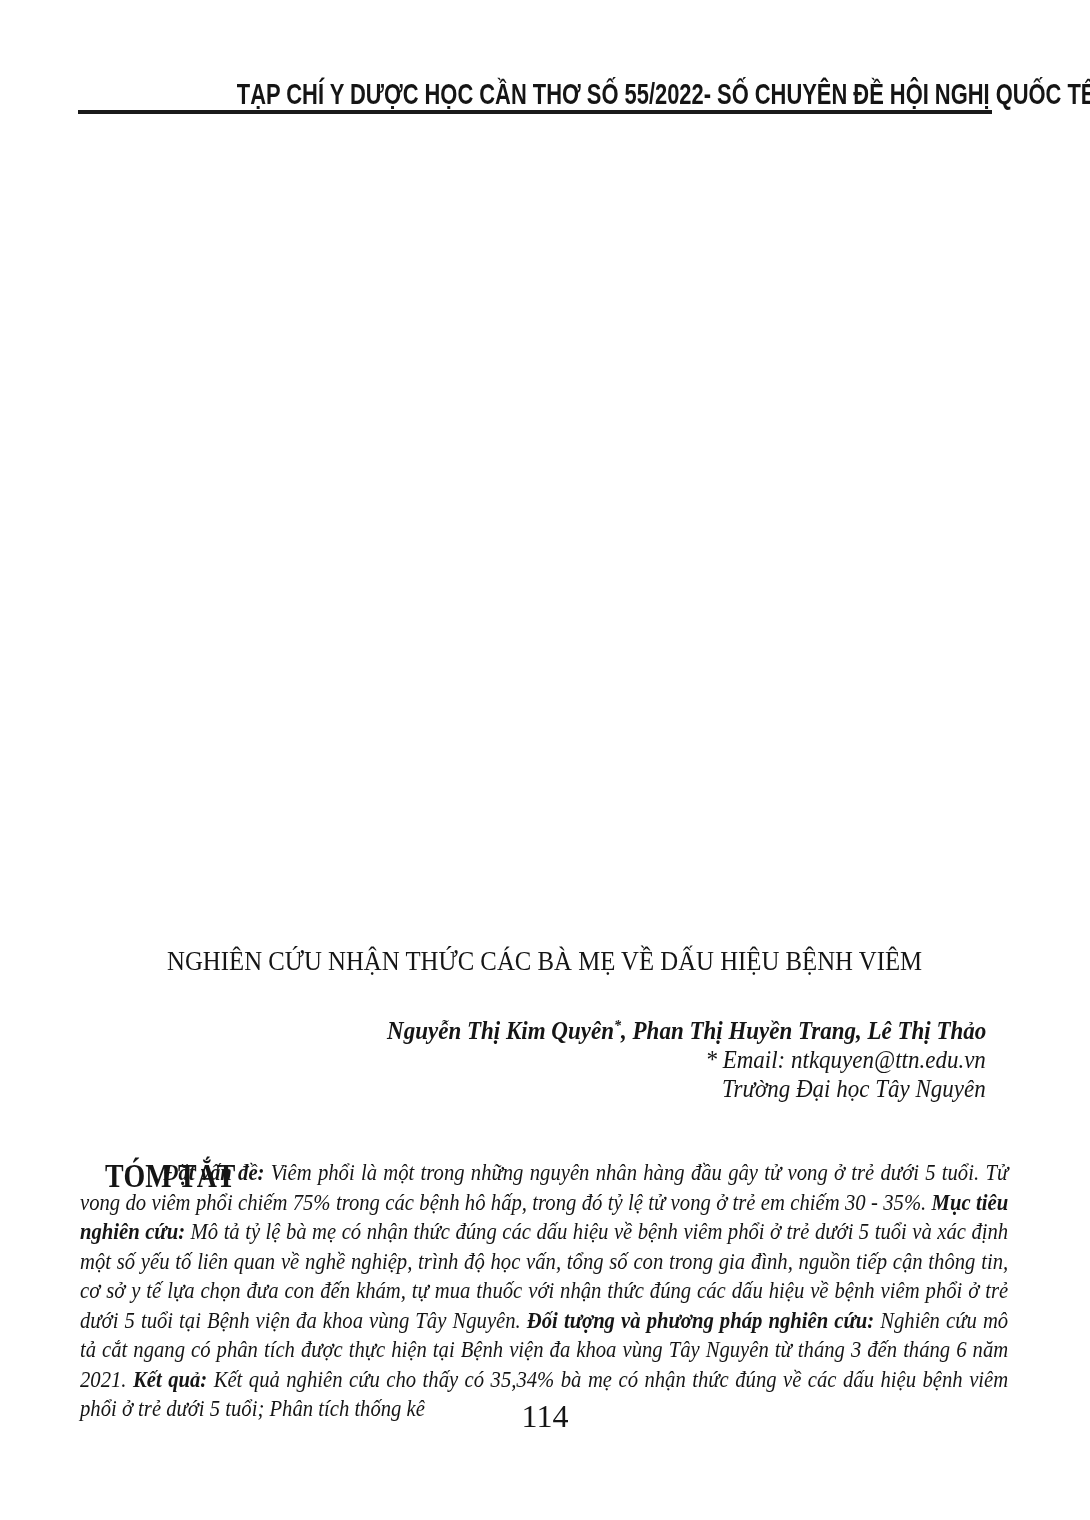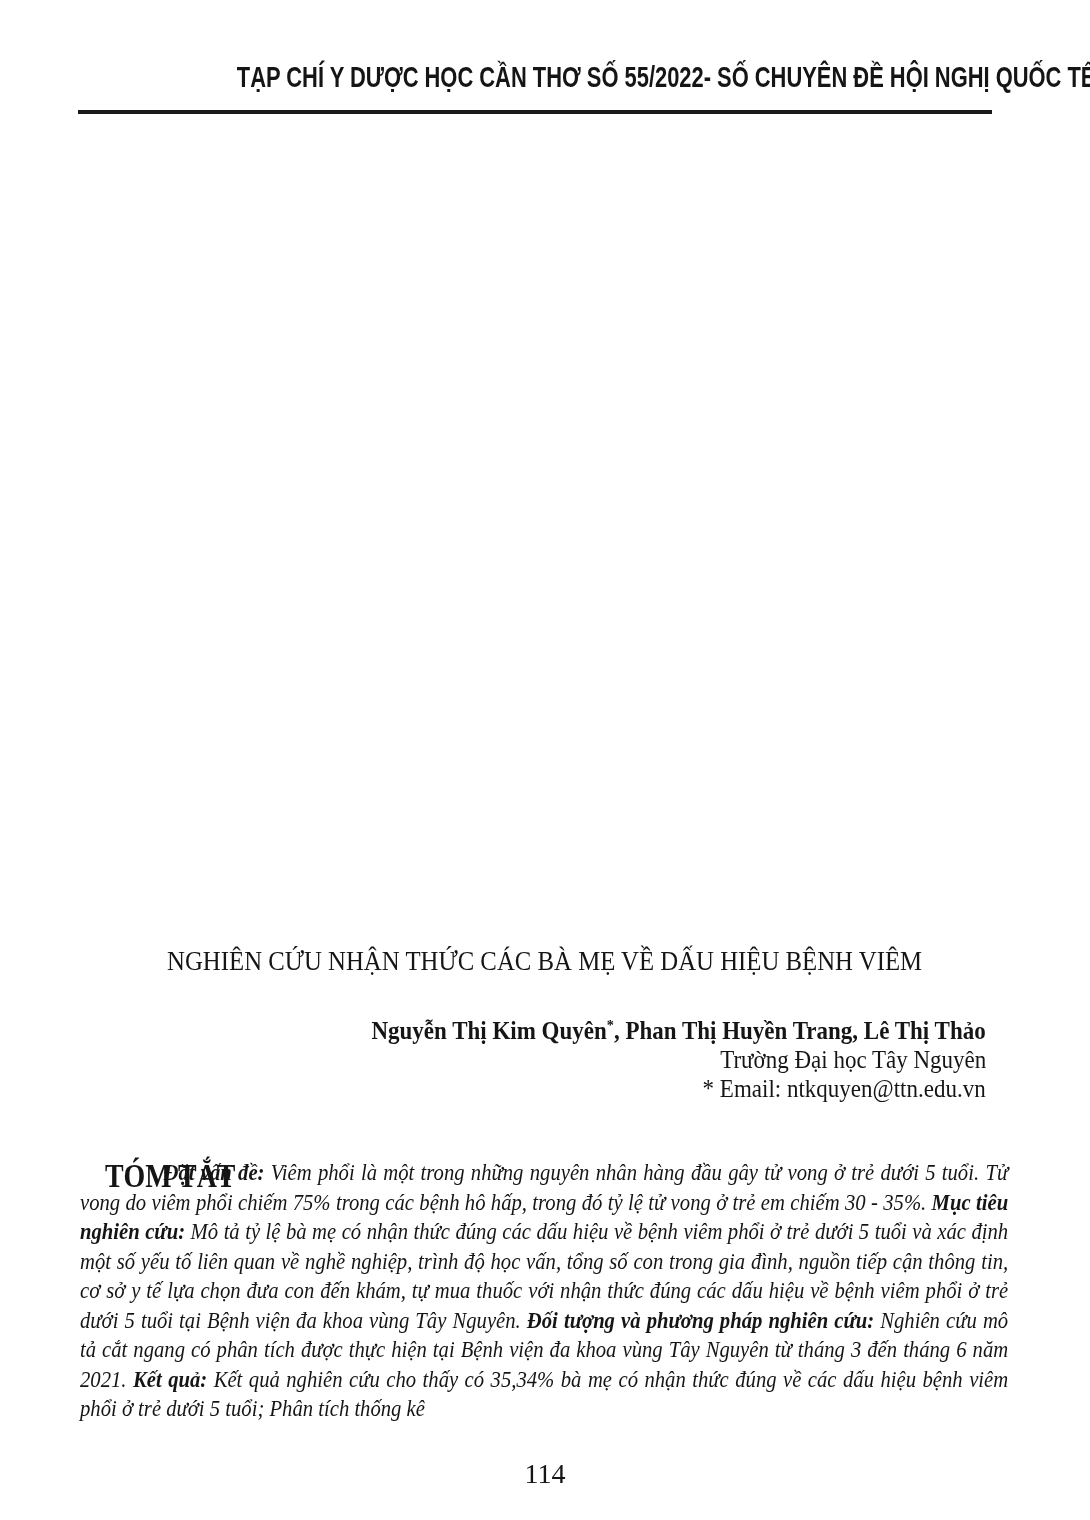--- a/index.html
+++ b/index.html
@@ -14,21 +14,21 @@
     margin: 0 auto;
     background: #ffffff;
     color: #151515;
     overflow: hidden;
     font-family: "Liberation Serif", serif;
   }
 
   
   .masthead {
     position: absolute;
-    top: 59px;
+    top: 76px;
     left: 78px;
     width: 914px;
     text-align: center;
   }
   .masthead-text {
     display: block;
     white-space: nowrap;
     font-family: "Liberation Sans", sans-serif;
     font-weight: 700;
     font-size: 30px;
@@ -71,20 +71,21 @@
     transform-origin: 50% 50%;
   }
 
   .byline {
     position: absolute;
     top: 1016px;
     right: 104px;
     text-align: right;
     font-size: 25px;
     line-height: 29px;
+    font-style: italic;
     white-space: nowrap;
   }
   .byline .line { display: block; }
   .squeeze-right {
     display: inline-block;
     transform: scaleX(0.92);
     transform-origin: 100% 50%;
   }
   .authors { font-weight: 700; }
   .authors sup {
@@ -121,46 +122,46 @@
     text-indent: 97px;
     font-style: italic;
     font-size: 24px;
     line-height: 29.5px;
   }
   .seg-b { font-weight: 700; }
 
   
   .page-number {
     position: absolute;
-    top: 1460px;
+    top: 1402px;
     left: 0;
     width: 1090px;
     text-align: center;
-    font-size: 28px;
+    font-size: 32px;
     line-height: 28px;
   }
 </style>
 </head>
 <body>
 
 <div class="page">
 
   <header class="masthead">
     <div class="masthead-text"><span class="squeeze-head">TẠP CHÍ Y DƯỢC HỌC CẦN THƠ SỐ 55/2022- SỐ CHUYÊN ĐỀ HỘI NGHỊ QUỐC TẾ</span></div>
   </header>
   <div class="masthead-rule"></div>
 
   <h1 class="title">
       <span class="title-line"><span class="squeeze-title">NGHIÊN CỨU NHẬN THỨC CÁC BÀ MẸ VỀ DẤU HIỆU BỆNH VIÊM</span></span>
     </h1>
 
   <div class="byline">
     <span class="line authors"><span class="squeeze-right"><span>Nguyễn Thị Kim Quyên</span><sup>*</sup><span>, Phan Thị Huyền Trang, Lê Thị Thảo</span></span></span>
+    <span class="line"><span class="squeeze-right">* Email: ntkquyen@ttn.edu.vn</span></span>
     <span class="line"><span class="squeeze-right">Trường Đại học Tây Nguyên</span></span>
-    <span class="line"><span class="squeeze-right">* Email: ntkquyen@ttn.edu.vn</span></span>
   </div>
 
   <h2 class="abstract-heading"><span class="squeeze-heading">TÓM TẮT</span></h2>
 
   <p class="abstract-body"><span class="seg-b">Đặt vấn đề: </span><span>Viêm phổi là một trong những nguyên nhân hàng đầu gây tử vong ở trẻ dưới 5 tuổi. Tử vong do viêm phổi chiếm 75% trong các bệnh hô hấp, trong đó tỷ lệ tử vong ở trẻ em chiếm 30 - 35%. </span><span class="seg-b">Mục tiêu nghiên cứu: </span><span>Mô tả tỷ lệ bà mẹ có nhận thức đúng các dấu hiệu về bệnh viêm phổi ở trẻ dưới 5 tuổi và xác định một số yếu tố liên quan về nghề nghiệp, trình độ học vấn, tổng số con trong gia đình, nguồn tiếp cận thông tin, cơ sở y tế lựa chọn đưa con đến khám, tự mua thuốc với nhận thức đúng các dấu hiệu về bệnh viêm phổi ở trẻ dưới 5 tuổi tại Bệnh viện đa khoa vùng Tây Nguyên. </span><span class="seg-b">Đối tượng và phương pháp nghiên cứu: </span><span>Nghiên cứu mô tả cắt ngang có phân tích được thực hiện tại Bệnh viện đa khoa vùng Tây Nguyên từ tháng 3 đến tháng 6 năm 2021. </span><span class="seg-b">Kết quả: </span><span>Kết quả nghiên cứu cho thấy có 35,34% bà mẹ có nhận thức đúng về các dấu hiệu bệnh viêm phổi ở trẻ dưới 5 tuổi; Phân tích thống kê</span></p>
 
   <div class="page-number">114</div>
 
 </div>
 

